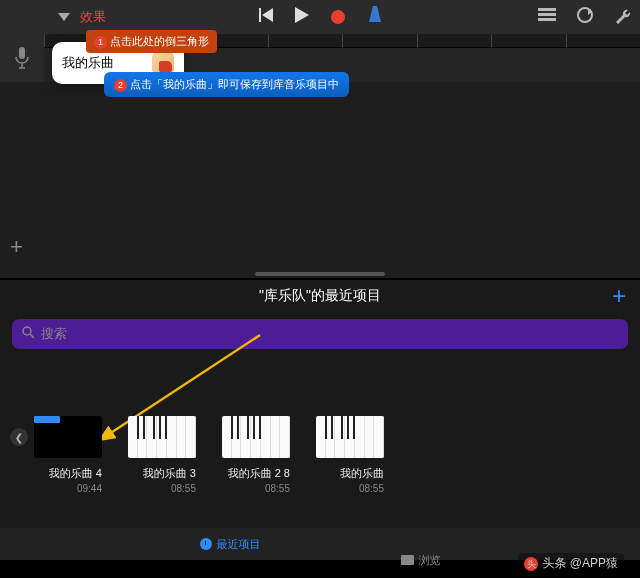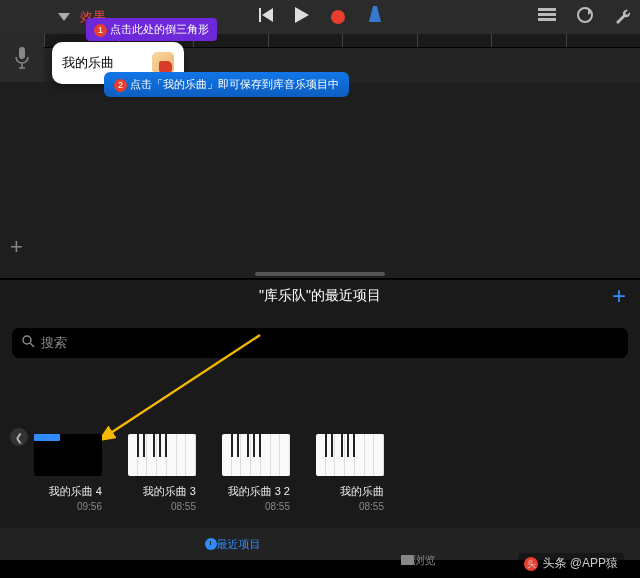--- a/index.html
+++ b/index.html
@@ -9,21 +9,21 @@
 .editor { position: relative; width: 100%; height: 278px; background: #1e1e1e; }
 .toolbar { height: 34px; background: #2b2b2b; display: flex; align-items: center; padding: 0 8px; gap: 6px; position: relative; }
 .tri-down { width: 0; height: 0; border-left: 6px solid transparent; border-right: 6px solid transparent; border-top: 8px solid #aaa; margin-left: 50px; cursor: pointer; }
 .fx-label { color: #ef4444; font-size: 13px; margin-left: 4px; }
 .transport { position: absolute; left: 50%; transform: translateX(-50%); display: flex; align-items: center; gap: 22px; }
 .t-icon { color: #ddd; cursor: pointer; }
 .rec-dot { width: 14px; height: 14px; border-radius: 50%; background: #e83e2e; }
 .right-icons { margin-left: auto; display: flex; align-items: center; gap: 20px; color: #bbb; }
 .right-icons span { cursor: pointer; }
 
-.tip-bubble { position: absolute; top: 18px; left: 86px; background: #6d28d9; color: #fff; font-size: 11px; padding: 4px 8px; border-radius: 4px; z-index: 3; }
+.tip-bubble { position: absolute; top: 30px; left: 86px; background: #c2410c; color: #fff; font-size: 11px; padding: 4px 8px; border-radius: 4px; z-index: 3; }
 .badge-inline { display: inline-flex; background: #e83e2e; border-radius: 7px; font-size: 9px; width: 13px; height: 13px; align-items: center; justify-content: center; margin-right: 3px; vertical-align: middle; }
 
 .popup { position: absolute; top: 42px; left: 52px; width: 132px; background: #fff; border-radius: 10px; box-shadow: 0 2px 10px rgba(0,0,0,.4); z-index: 2; }
 .popup::before { content: ""; position: absolute; top: -6px; left: 18px; border: 6px solid transparent; border-bottom-color: #fff; }
 .popup-row { display: flex; align-items: center; justify-content: space-between; padding: 10px 10px; color: #000; font-size: 13px; }
 .gb-icon { width: 22px; height: 22px; border-radius: 5px; background: linear-gradient(135deg,#f5d8a3,#f0b36a); position: relative; }
 .gb-icon::after { content: ""; position: absolute; right: 2px; bottom: 2px; width: 13px; height: 11px; background: #d63c27; border-radius: 2px 5px 2px 2px; }
 
 .tip-bubble2 { position: absolute; top: 72px; left: 56px; background: linear-gradient(#1276e8,#0d5ec0); color: #fff; font-size: 11px; padding: 5px 10px; border-radius: 6px; z-index: 2; margin-left: 48px; }
 
@@ -32,39 +32,39 @@
 .ruler { height: 14px; background: #1a1a1a; border-bottom: 1px solid #000; display: flex; }
 .ruler div { flex: 1; border-left: 1px solid #444; }
 .ruler div:nth-child(odd) { border-left-width: 1px; height: 100%; }
 .plus-btn { position: absolute; left: 10px; bottom: 18px; color: #888; font-size: 22px; cursor: pointer; }
 .hscroll { position: absolute; bottom: 2px; left: 50%; transform: translateX(-50%); width: 130px; height: 4px; background: #555; border-radius: 2px; }
 
 
 .library { position: relative; width: 100%; height: 282px; background: #1a1a1a; border-top: 2px solid #000; }
 .lib-header { height: 32px; display: flex; align-items: center; justify-content: center; position: relative; font-size: 14px; }
 .add-btn { position: absolute; right: 14px; color: #2f8cff; font-size: 24px; font-weight: 300; cursor: pointer; }
-.search { margin: 16px 12px; height: 30px; background: #000000; border-radius: 7px; display: flex; align-items: center; padding: 0 10px; color: #888; font-size: 13px; gap: 6px; }
+.search { margin: 7px 12px; height: 30px; background: #4c1d95; border-radius: 7px; display: flex; align-items: center; padding: 0 10px; color: #888; font-size: 13px; gap: 6px; }
 .search-ic { font-size: 13px; }
 
 .arrow-annot { position: absolute; width: 180px; height: 120px; left: 90px; top: 50px; pointer-events: none; }
 
 .projects { display: flex; gap: 26px; padding: 60px 34px 0; position: relative; }
 .back-chev { position: absolute; left: 10px; top: 148px; width: 18px; height: 18px; border-radius: 50%; background: #333; color: #bbb; font-size: 10px; display: flex; align-items: center; justify-content: center; cursor: pointer; }
 .proj { display: flex; flex-direction: column; align-items: flex-end; cursor: pointer; }
 .thumb { width: 68px; height: 42px; border-radius: 3px; position: relative; }
 .thumb.selected { background: #000; }
 .thumb.selected::before { content: ""; position: absolute; top: 0; left: 0; width: 26px; height: 7px; background: #2f8cff; border-radius: 1px; }
 .piano { display: flex; width: 68px; height: 42px; background: #fafafa; border-radius: 2px; overflow: hidden; position: relative; }
 .piano .wk { flex: 1; border-right: 1px solid #ddd; }
 .piano::after { content: ""; position: absolute; top: 0; left: 7%; width: 86%; height: 55%; background: repeating-linear-gradient(90deg, transparent 0 7%, #222 7% 10%, transparent 10% 17%, #222 17% 20%, transparent 20% 35%, #222 35% 38%, transparent 38% 45%, #222 45% 48%, transparent 48% 55%, #222 55% 58%, transparent 58% 100%); }
 .pname { font-size: 11px; color: #eee; margin-top: 8px; }
 .ptime { font-size: 10px; color: #888; margin-top: 2px; }
 
 .tabbar { position: absolute; bottom: 0; width: 100%; height: 32px; background: #222; display: flex; align-items: center; justify-content: center; gap: 140px; font-size: 11px; }
-.tab { display: flex; align-items: center; cursor: pointer; }
+.tab { display: flex; align-items: center; gap: 5px; cursor: pointer; }
 .tab.active { color: #2f8cff; }
 .tab.inactive { color: #888; margin-top: 32px; }
 .clock-ic { width: 12px; height: 12px; border-radius: 50%; background: #2f8cff; position: relative; }
 .clock-ic::after { content: ""; position: absolute; left: 5px; top: 3px; width: 1px; height: 4px; background: #222; }
 .folder-ic { width: 13px; height: 10px; background: #888; border-radius: 1px; }
 
 .watermark { position: absolute; bottom: 4px; right: 16px; font-size: 12px; color: #ccc; background: rgba(0,0,0,.3); padding: 2px 6px; border-radius: 3px; }
 .wm-logo { display: inline-block; width: 14px; height: 14px; border-radius: 50%; background: #e83e2e; vertical-align: middle; margin-right: 4px; font-size: 9px; line-height: 14px; text-align: center; }
 </style>
 </head>
@@ -167,21 +167,21 @@
       </defs>
     <line x1="170" y1="5" x2="10" y2="110" stroke="#f5b800" stroke-width="2.5" marker-end="url(#ah)"></line>
   </svg>
 
   <div class="back-chev">❮</div>
 
   <div class="projects">
     <div class="proj">
       <div class="thumb selected"></div>
       <span class="pname">我的乐曲 4</span>
-      <span class="ptime">09:56</span>
+      <span class="ptime">09:44</span>
     </div>
     <div class="proj">
       <div class="thumb piano">
           <div class="wk"></div>
           <div class="wk"></div>
           <div class="wk"></div>
           <div class="wk"></div>
           <div class="wk"></div>
           <div class="wk"></div>
           <div class="wk"></div>
@@ -192,21 +192,21 @@
     <div class="proj">
       <div class="thumb piano">
           <div class="wk"></div>
           <div class="wk"></div>
           <div class="wk"></div>
           <div class="wk"></div>
           <div class="wk"></div>
           <div class="wk"></div>
           <div class="wk"></div>
         </div>
-      <span class="pname">我的乐曲 3 2</span>
+      <span class="pname">我的乐曲 2 8</span>
       <span class="ptime">08:55</span>
     </div>
     <div class="proj">
       <div class="thumb piano">
           <div class="wk"></div>
           <div class="wk"></div>
           <div class="wk"></div>
           <div class="wk"></div>
           <div class="wk"></div>
           <div class="wk"></div>

